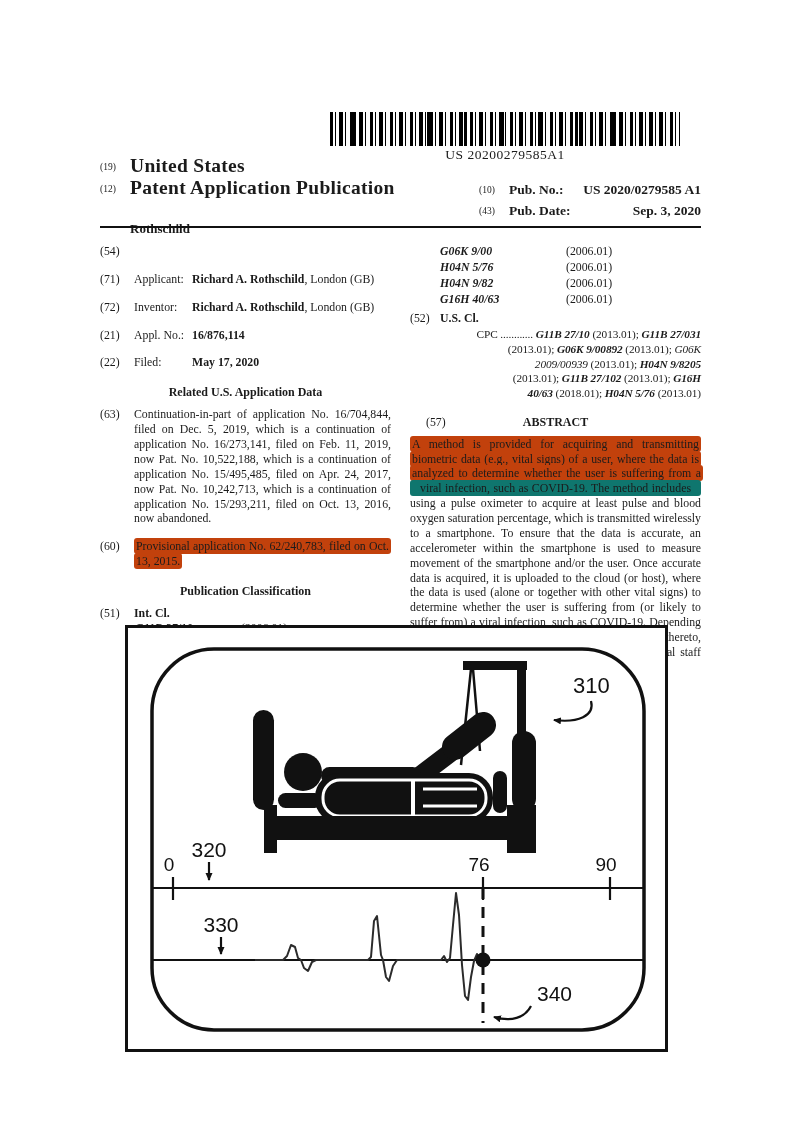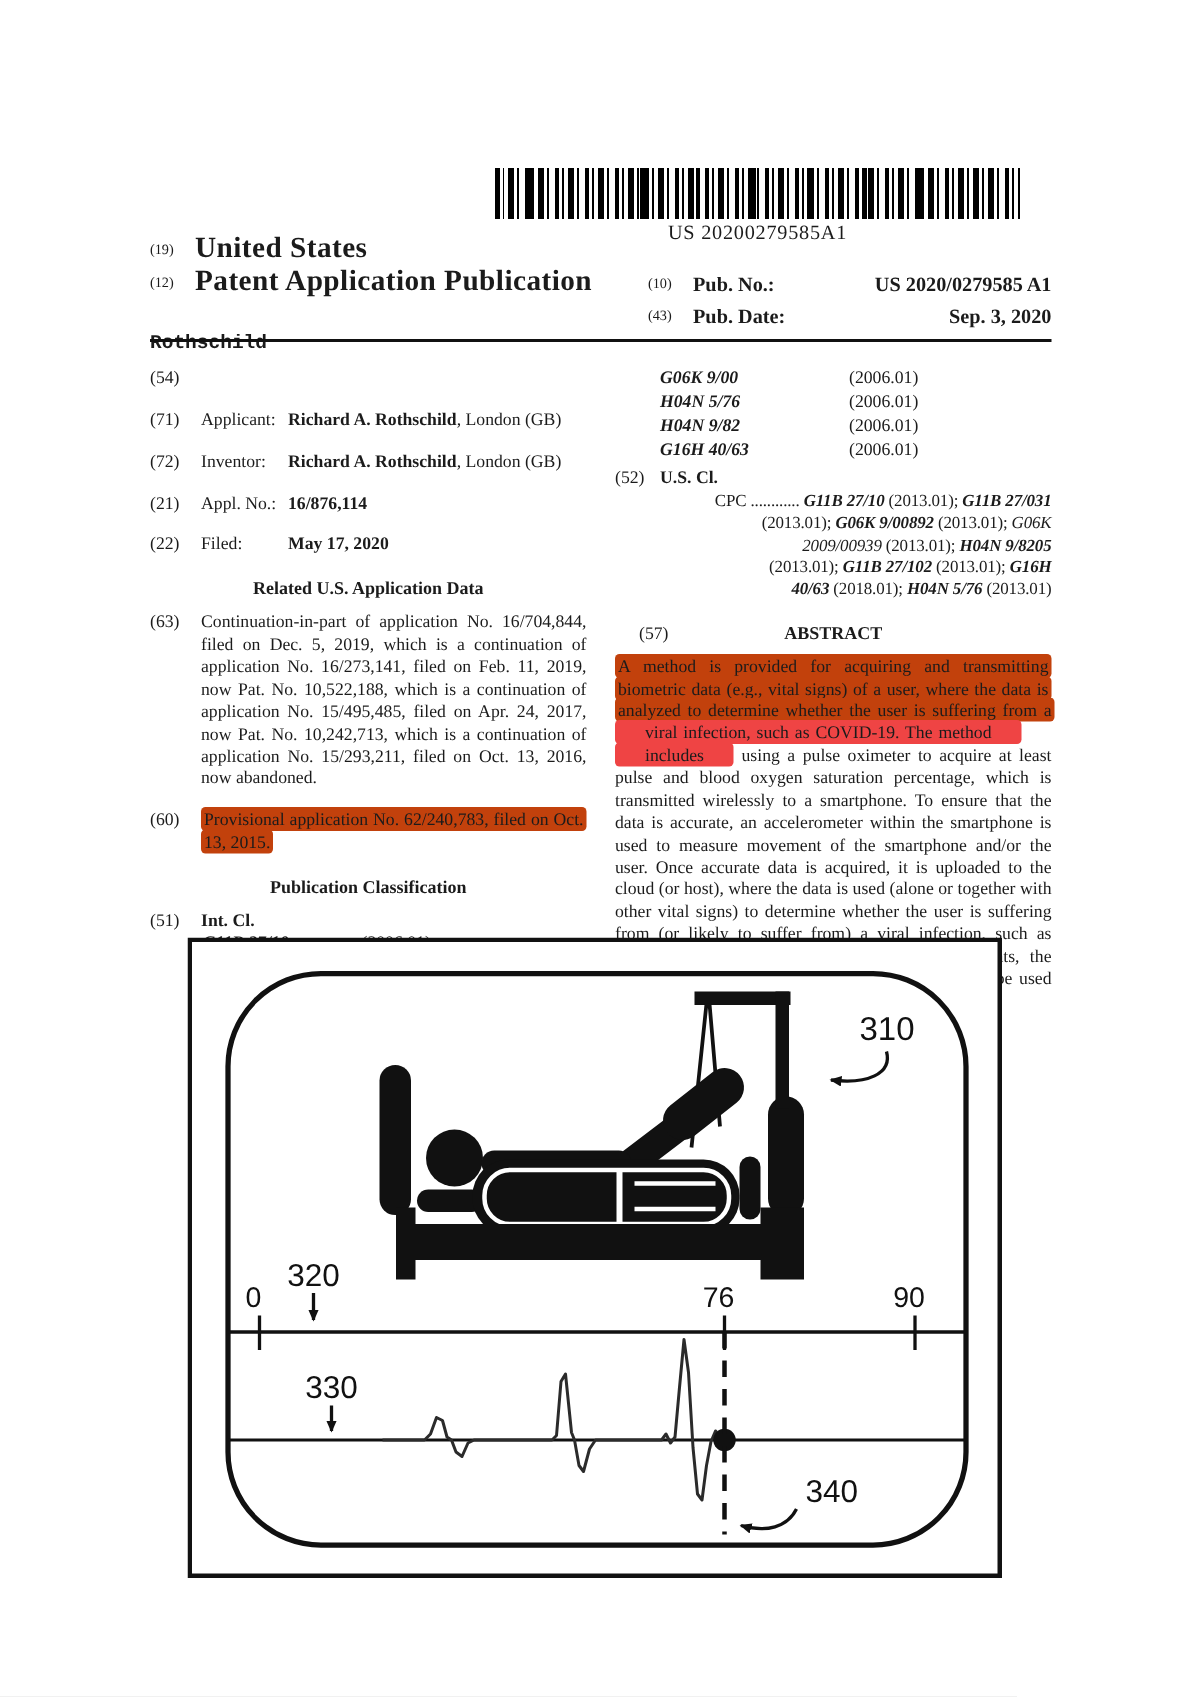--- a/index.html
+++ b/index.html
@@ -20,25 +20,25 @@
   .barcode-number {
     position:absolute; left:330px; top:147px; width:350px; text-align:center;
     font-size:13.5px; letter-spacing:.5px;
   }
   
   .hdr { position:absolute; left:100px; top:155px; width:601px; }
   .hdr-row { display:flex; }
   .tagnum { font-size:9.5px; padding-top:7px; width:30px; flex-shrink:0; }
   .hdr-big { font-weight:bold; font-size:19.5px; letter-spacing:.3px; }
   .hdr-left { width:332px; flex-shrink:0; }
-  .hdr-right { flex:1; }
+  .hdr-right { flex:1;margin-left:47px; }
   .pubrow { display:flex; font-weight:bold; font-size:13.5px; margin-top:5px; }
   .pubrow .tagnum { padding-top:3px; font-weight:normal; }
   .pubrow .pub-flex { flex:1; display:flex; justify-content:space-between; }
-  .surname { font-weight:bold; font-size:13px; margin-top:2px;font-family:Liberation Mono, monospace; }
+  .surname { font-weight:bold; font-size:13px; margin-left:30px; margin-top:2px; }
   .hdr-rule { position:absolute; left:100px; top:226px; width:601px; height:2px; background:#111; }
   
   .cols { position:absolute; left:100px; top:244px; width:601px; display:flex; gap:19px;
           font-size:11.8px; line-height:1.26; }
   .col { width:291px; }
   .entry { display:flex; margin-bottom:13px; }
   .entry .tag { width:34px; flex-shrink:0; }
   .entry .body { flex:1; }
   .patent-title { font-weight:bold; max-width:252px; letter-spacing:.1px; }
   .sublabel { display:inline-block; min-width:58px; }
@@ -51,21 +51,21 @@
   .cpc-block { margin-left:28px; margin-top:1px; }
   .cpc-line { text-align:right; font-size:11.3px; letter-spacing:-.1px; line-height:1.3; }
   .abs-head { position:relative; font-weight:bold; text-align:center; margin:14px 0 7px 0; font-size:12px; }
   .abs-head .tag57 { position:absolute; left:16px; top:0; font-weight:normal; font-size:11.8px; }
   
   .seg-b  { font-weight:bold; }
   .seg-bi { font-weight:bold; font-style:italic; }
   .seg-i  { font-style:italic; }
   .seg-hl  { background:#c2410c; padding:1px 2px; border-radius:3px;
              -webkit-box-decoration-break:clone; box-decoration-break:clone; }
-  .seg-hl2 { background:#ef4444; padding:1px 20px; border-radius:3px;
+  .seg-hl2 { background:#0f766e; padding:1px 10px; border-radius:3px;
              -webkit-box-decoration-break:clone; box-decoration-break:clone; }
   
   .fig { position:absolute; left:125px; top:625px; width:654px; height:427px; }
   .fig svg { display:block; }
   .fig text { font-family:"Liberation Sans", sans-serif; fill:#111; }
 </style>
 </head>
 <body>
 
 <div class="page">

